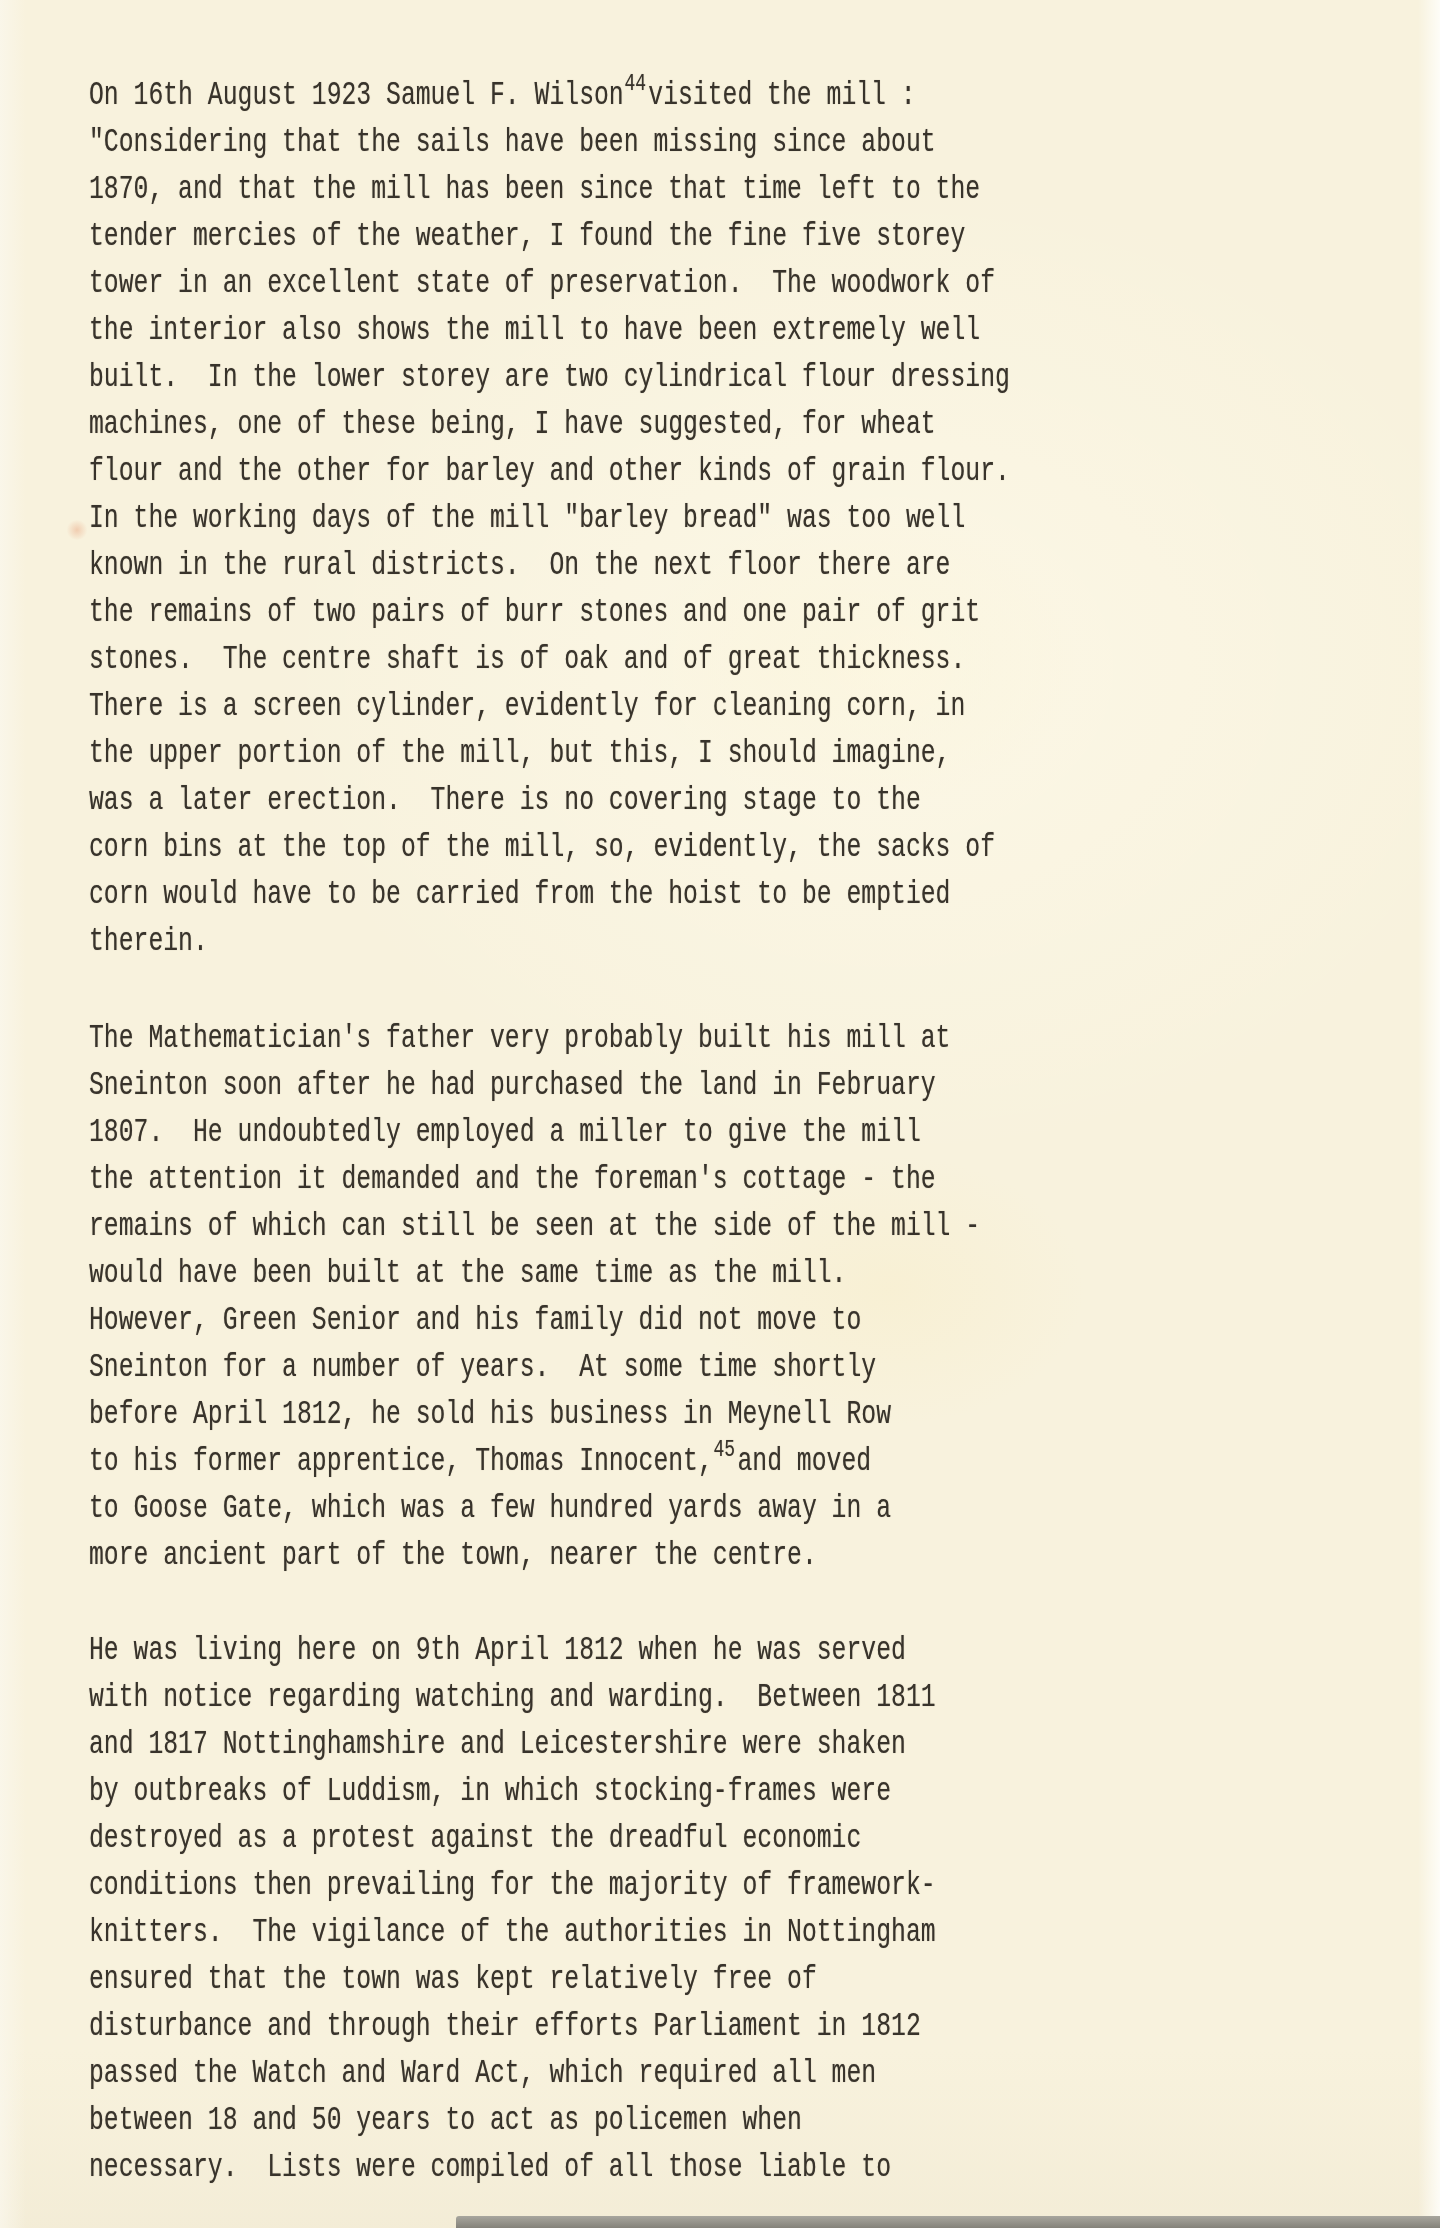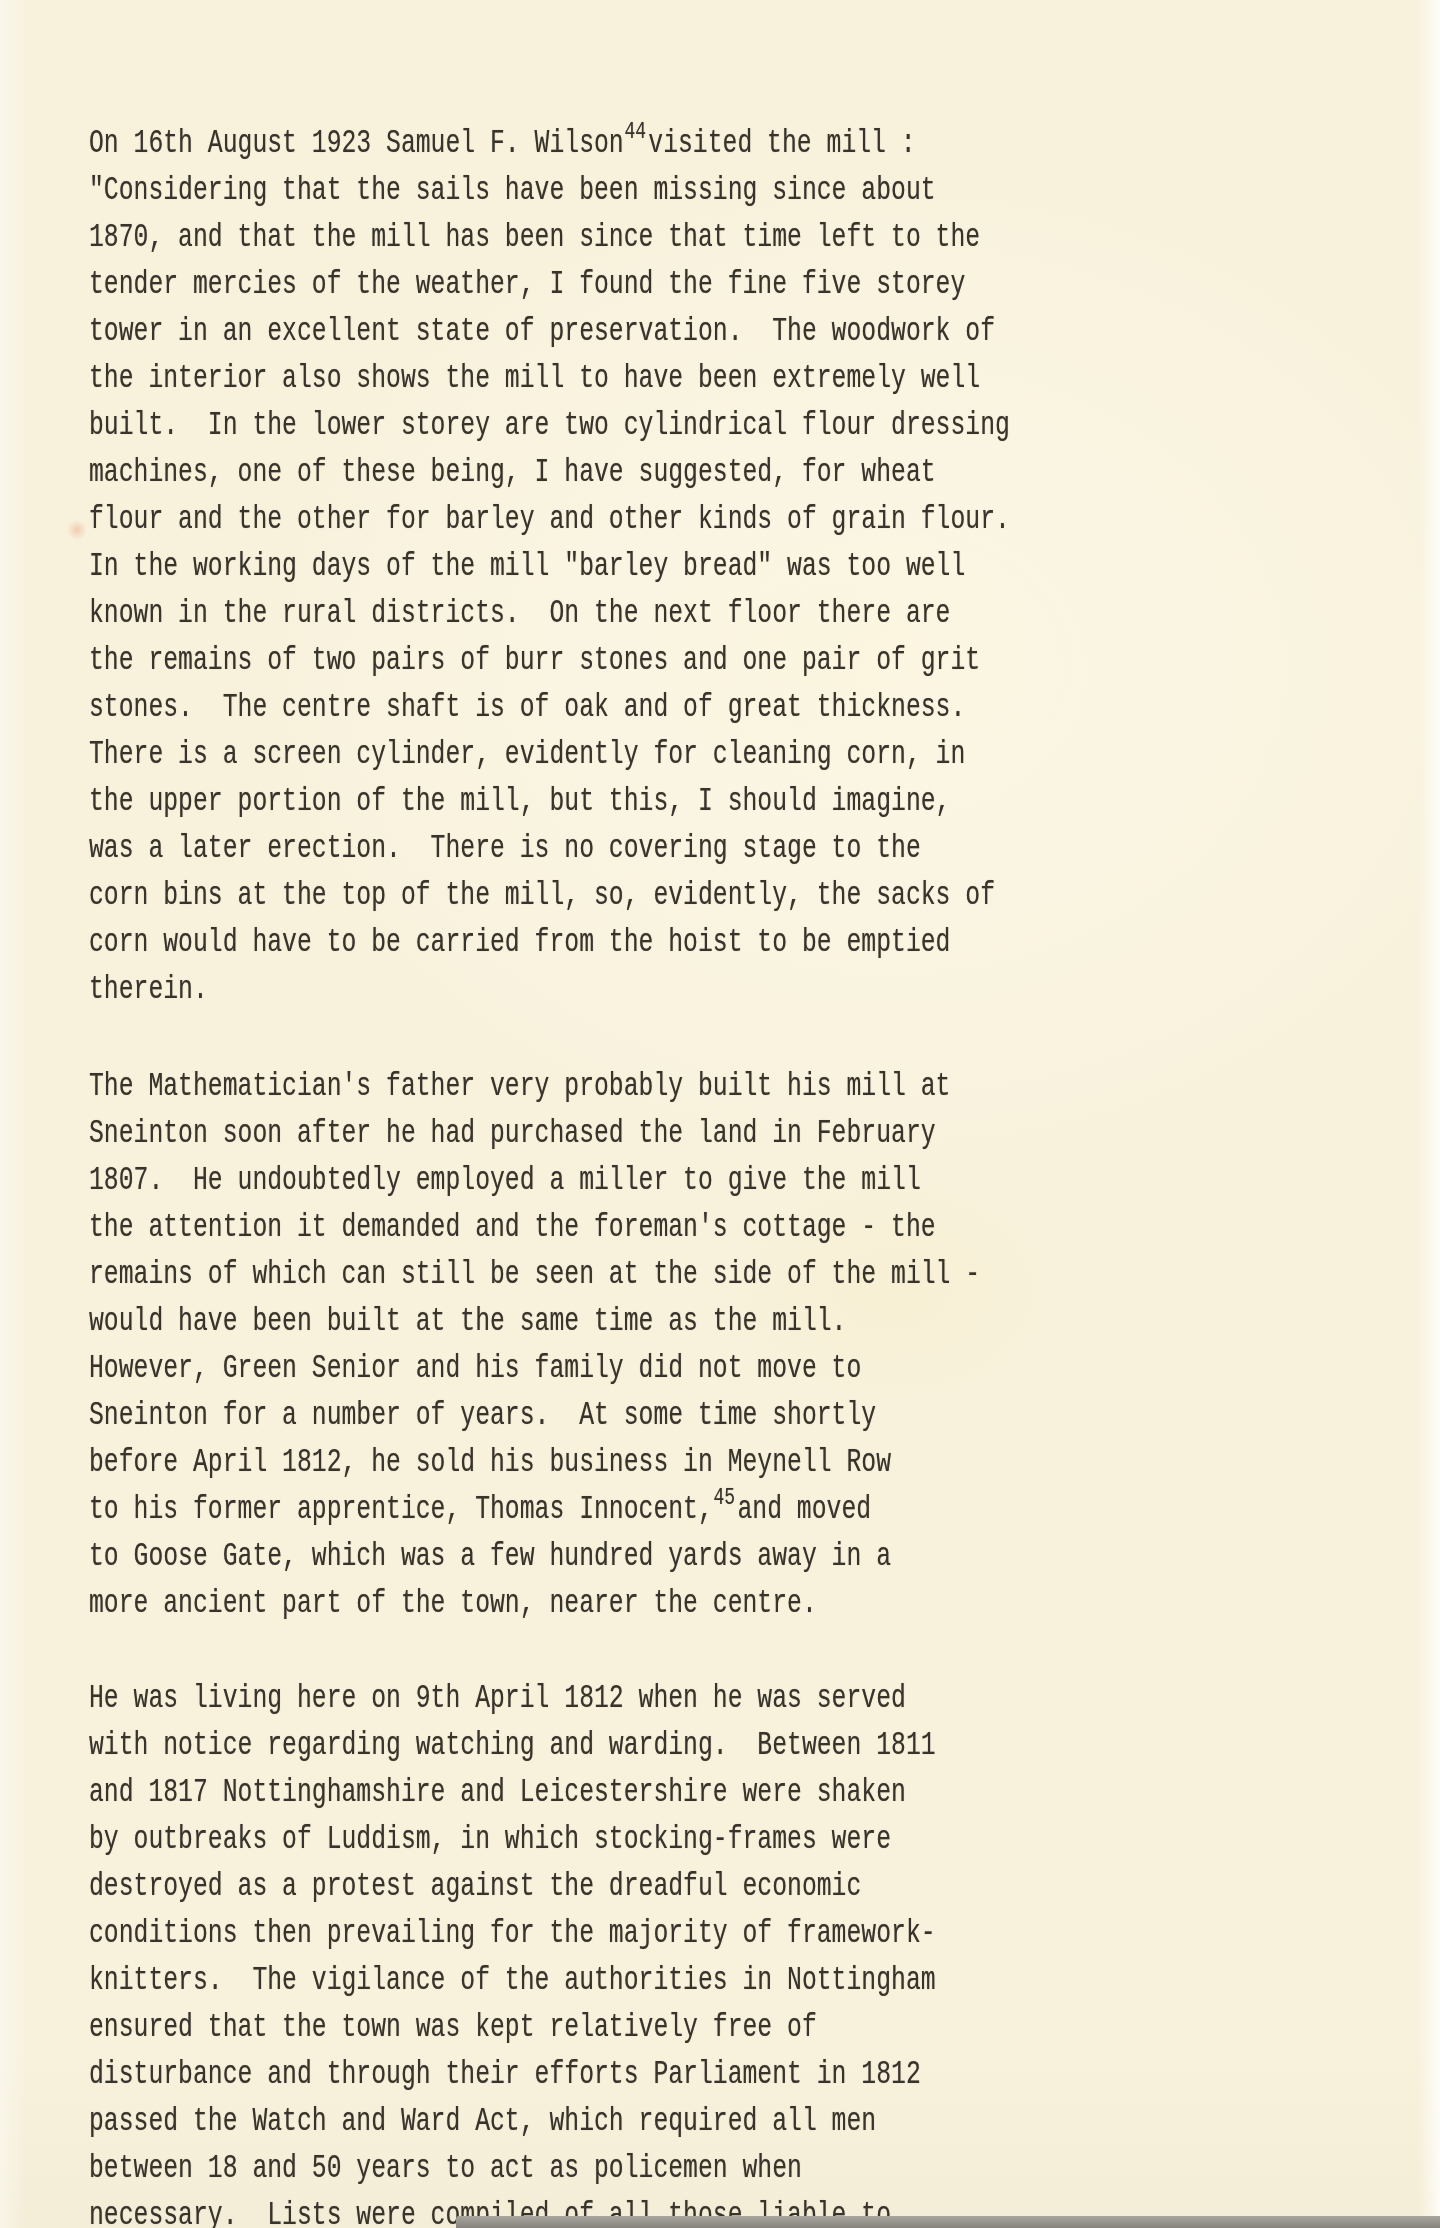--- a/index.html
+++ b/index.html
@@ -19,21 +19,20 @@
       linear-gradient(270deg, rgba(255,255,252,0.85) 0px, rgba(255,255,252,0) 22px),
       linear-gradient(180deg, rgba(249,244,226,0) 92%, rgba(243,236,214,0.9) 100%),
       #f8f2dd;
   }
   .page-body {
     position: absolute; inset: 0;
     color: #38332b;
     font-size: 33px;
     line-height: 47px;
     text-shadow: 0 0 1px rgba(62,56,44,0.45);
-    margin-top: 48px;
   }
   .paragraph {
     position: absolute;
     left: 89px;
     white-space: pre;
     transform: scaleX(0.75);
     transform-origin: left top;
     width: 1800px;
   }
   .paragraph.p1 { top: 72px; }

